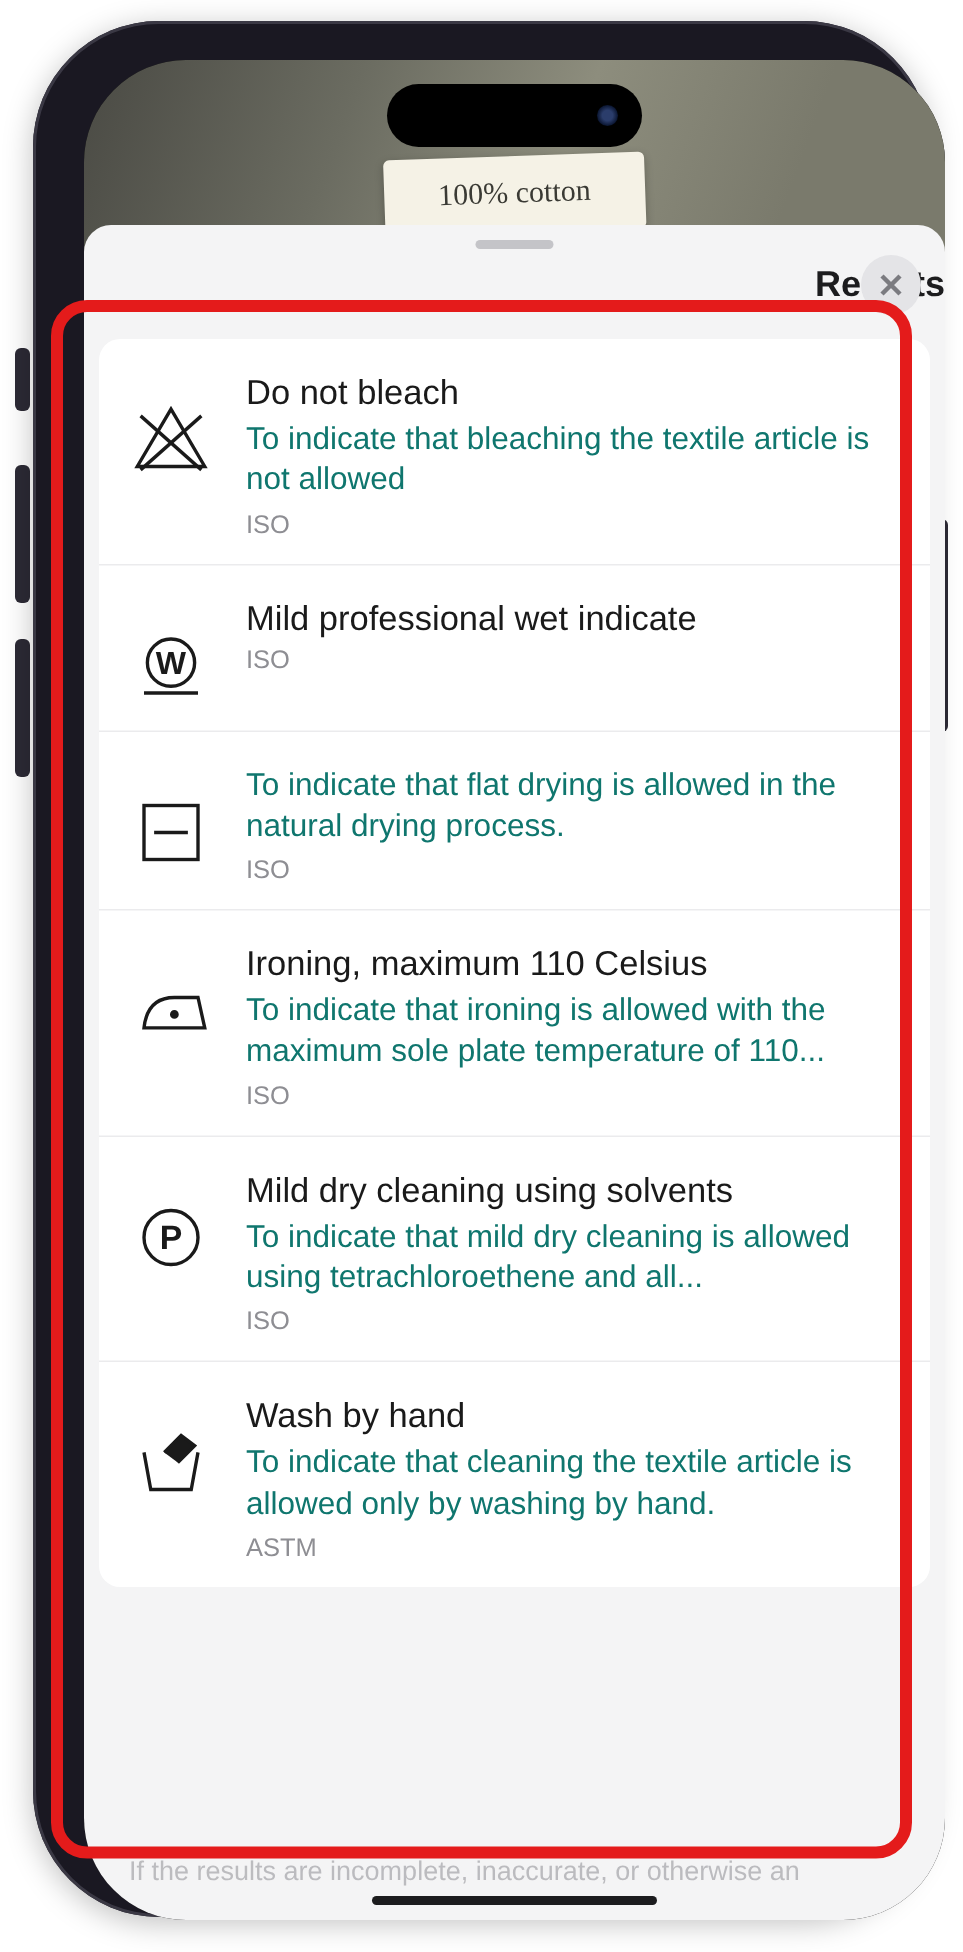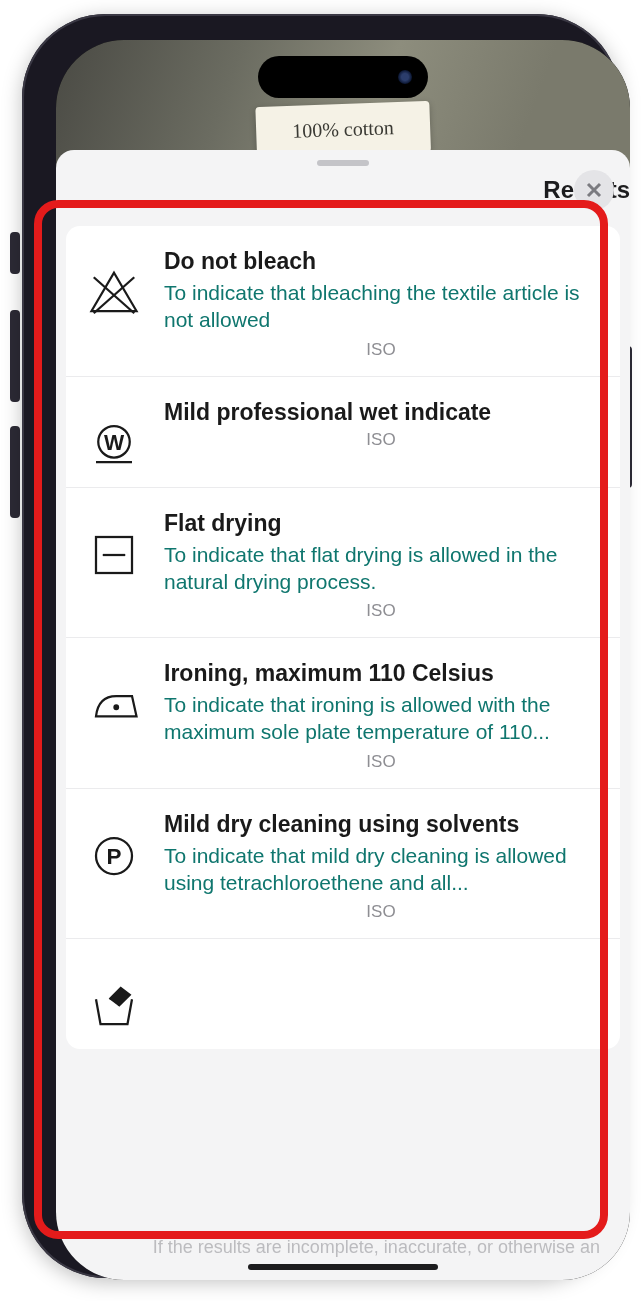--- a/index.html
+++ b/index.html
@@ -142,40 +142,39 @@
     flex: 0 0 60px;
     display: flex;
     align-items: center;
     justify-content: center;
     padding-top: 18px;
   }
   .icon-col svg { width: 54px; height: 54px; stroke: #1a1a1a; fill: none; stroke-width: 2; }
   .text-col { flex: 1; min-width: 0; }
   .row-title {
     font-size: 23px;
-    font-weight: 700;
+    font-weight: 400;
     color: #1a1a1a;
     margin-bottom: 4px;
   }
   .row-desc {
     font-size: 21px;
     line-height: 1.3;
     color: #0f766e;
     margin-bottom: 6px;
   }
   .row-tag {
     font-size: 17px;
     color: #8e8e93;
-    text-align: center;
   }
   .footer-text {
     position: absolute;
     bottom: 22px;
     left: 0; right: 0;
-    text-align: right;
+    text-align: left;
     font-size: 18px;
     color: #8e8e93;
     opacity: 0.55;
     padding: 0 30px;
     white-space: nowrap;
     overflow: hidden;
   }
   .home-indicator {
     position: absolute;
     bottom: 10px;
@@ -246,21 +245,20 @@
         </div>
 
         <div class="row">
           <div class="icon-col">
             <svg viewBox="0 0 48 48">
                 <rect x="8" y="8" width="32" height="32"></rect>
                 <line x1="14" y1="24" x2="34" y2="24"></line>
               </svg>
           </div>
           <div class="text-col">
-            <div class="row-title">Flat drying</div>
             <div class="row-desc">To indicate that flat drying is allowed in the natural drying process.</div>
             <div class="row-tag">ISO</div>
           </div>
         </div>
 
         <div class="row">
           <div class="icon-col">
             <svg viewBox="0 0 48 48">
                 <path d="M8 34 Q10 16 26 16 L40 16 L44 34 Z"></path>
                 <circle cx="26" cy="26" r="1.6" fill="#1a1a1a"></circle>
@@ -286,20 +284,25 @@
             <div class="row-tag">ISO</div>
           </div>
         </div>
 
         <div class="row">
           <div class="icon-col">
             <svg viewBox="0 0 48 48">
                 <path d="M8 18 L12 40 L36 40 L40 18"></path>
                 <path d="M20 18 L30 8 L38 14 L28 24" fill="#1a1a1a"></path>
               </svg>
+          </div>
+          <div class="text-col">
+            <div class="row-title">Wash by hand</div>
+            <div class="row-desc">To indicate that cleaning the textile article is allowed only by washing by hand.</div>
+            <div class="row-tag">ASTM</div>
           </div>
         </div>
 
       </div>
 
       <div class="footer-text">If the results are incomplete, inaccurate, or otherwise an</div>
     </div>
 
     <div class="home-indicator"></div>
   </div>

